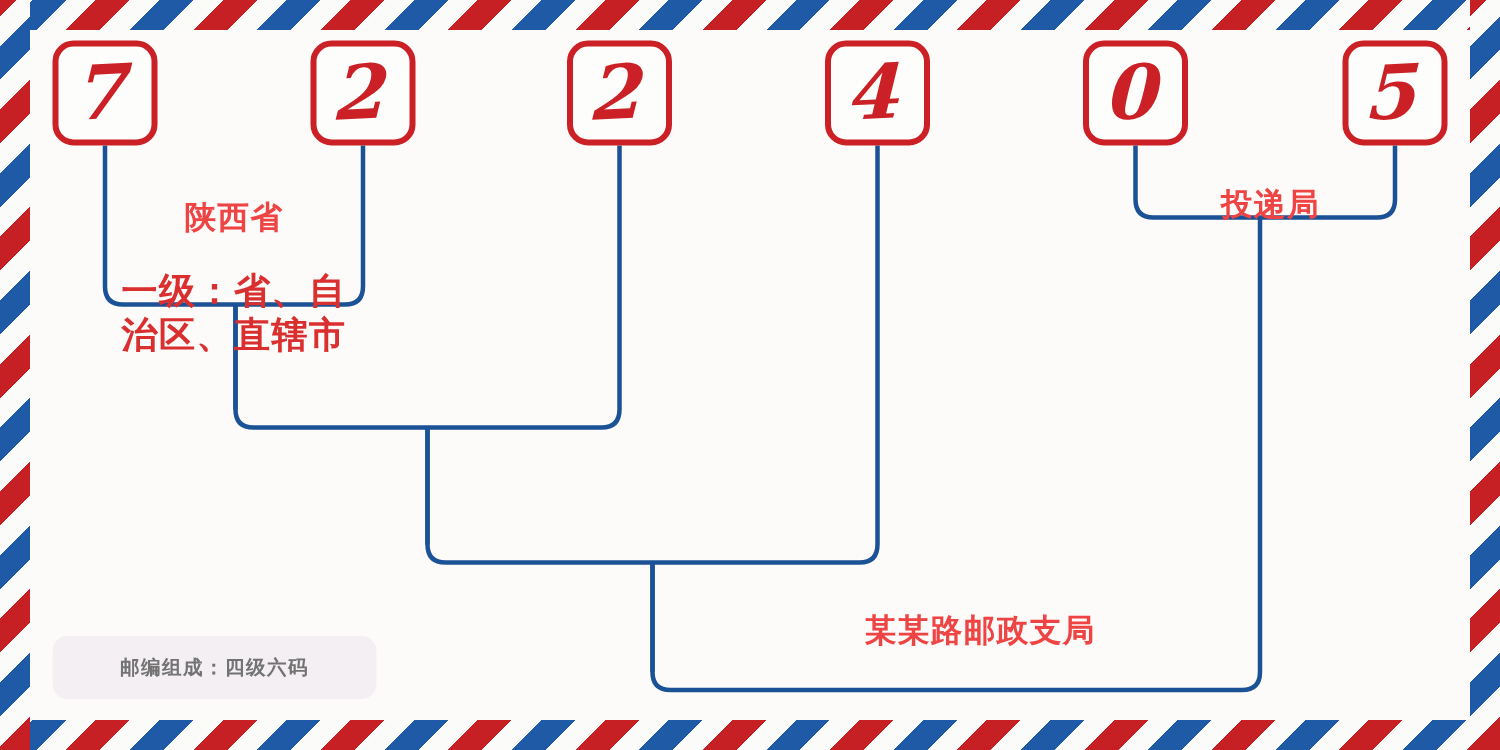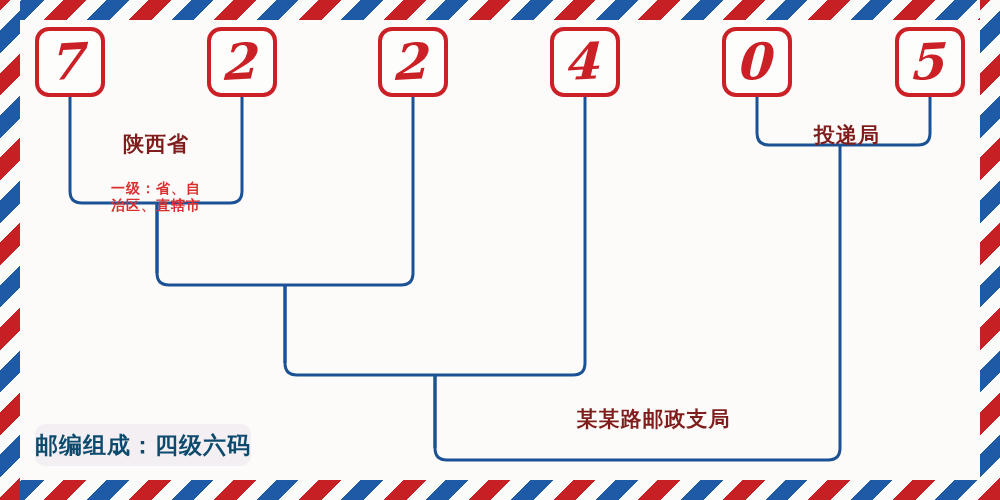--- a/index.html
+++ b/index.html
@@ -80,52 +80,52 @@
 
   
   .label {
     position: absolute;
     text-align: center;
     white-space: pre-line;
     line-height: 1.22;
   }
   .label .name {
     display: block;
-    color: #7f1d1d;
-    font-family: Liberation Mono, monospace;
+    color: #ef4444;
+    font-family: Liberation Sans, sans-serif;
     font-weight: bold;
     font-size: 21px;
     letter-spacing: 1px;
   }
   .label .level {
     display: block;
     color: #d9302f;
     font-family: "DejaVu Sans", sans-serif;
     font-weight: bold;
-    font-size: 14px;
+    font-size: 24px;
     letter-spacing: 1px;
     margin-top: 2px;
   }
 
   
   .badge {
     position: absolute;
     left: 35px;
     top: 424px;
     width: 216px;
     height: 42px;
     border-radius: 10px;
     background: #f3eff2;
     display: flex;
     align-items: center;
     justify-content: center;
-    color: #0c4a6e;
+    color: #737373;
     font-family: Liberation Mono, monospace;
     font-weight: bold;
-    font-size: 23px;
+    font-size: 13px;
     letter-spacing: 1px;
   }
 </style>
 </head>
 <body>
 
 <div id="envelope">
 
   <div class="paper"></div>
 

